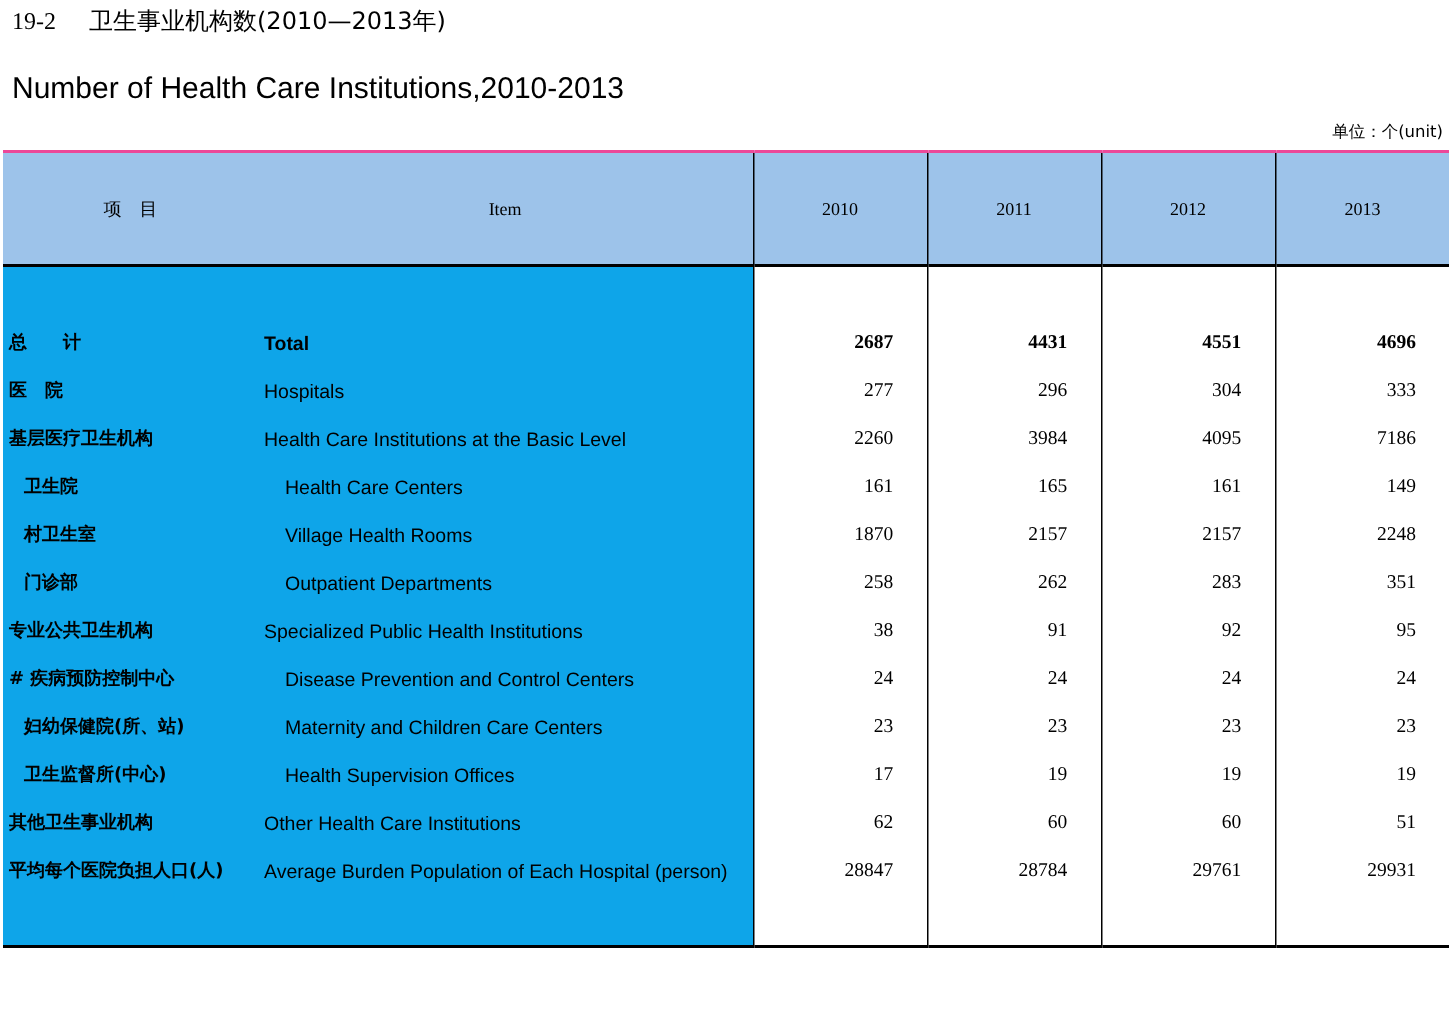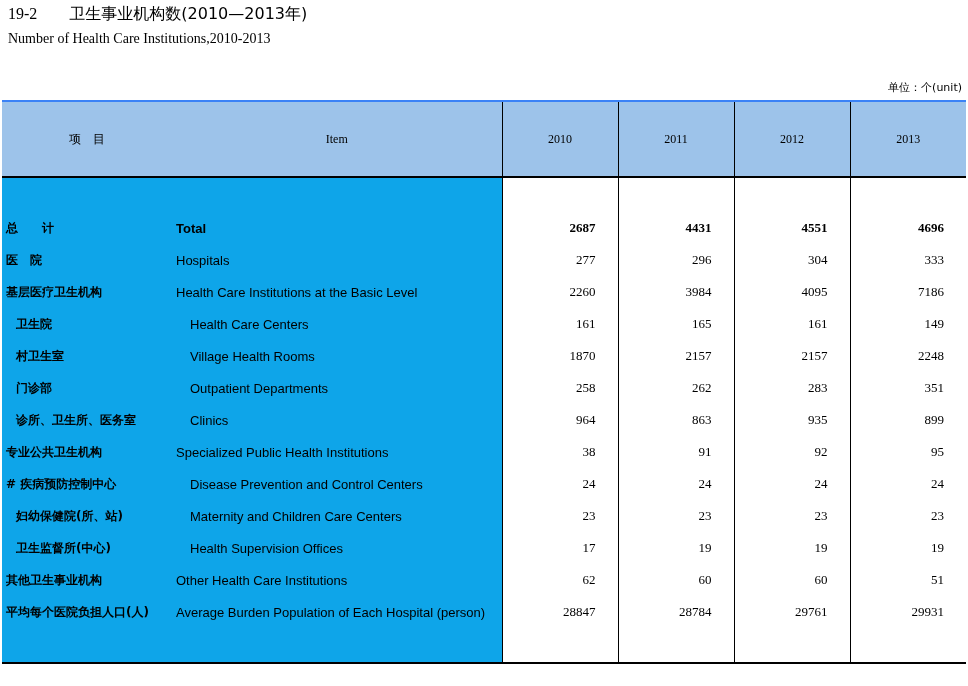--- a/index.html
+++ b/index.html
@@ -24,28 +24,28 @@
     position: absolute;
     left: 8px;
     top: 4px;
     font-size: 16px;
     font-family: "DejaVu Sans", sans-serif;
     letter-spacing: 0px;
     white-space: nowrap;
   }
   .title-cn .num {
     font-family: "Liberation Serif", serif;
-    margin-right: 32px;
+    margin-right: 22px;
   }
   .title-en {
     position: absolute;
     left: 8px;
-    top: 31px;
-    font-size: 14px;
-    font-family: Liberation Serif, serif;
+    top: 48px;
+    font-size: 20px;
+    font-family: Liberation Sans, sans-serif;
     white-space: nowrap;
   }
   .unit-line {
     position: absolute;
     right: 6px;
     top: 80px;
     font-size: 11px;
     font-family: "DejaVu Sans", sans-serif;
     white-space: nowrap;
   }
@@ -60,21 +60,21 @@
   }
   table.main td, table.main th {
     padding: 0;
     margin: 0;
     vertical-align: middle;
   }
   
   .hdr-row td {
     background: #9dc3ea;
     height: 74px;
-    border-top: 2px solid #3b82f6;
+    border-top: 2px solid #ec4899;
     border-bottom: 2px solid #000;
     text-align: center;
     font-size: 12px;
   }
   .hdr-item-cn {
     font-family: "DejaVu Sans", sans-serif;
     font-size: 13px;
     padding-left: 0;
   }
   .hdr-item-en {
@@ -231,28 +231,20 @@
 
       <tr class="data-row">
         <td class="body-cn ind1">门诊部</td>
         <td class="body-en en-ind1 yellow-right-edge">Outpatient Departments</td>
         <td class="body-val">258</td>
         <td class="body-val">262</td>
         <td class="body-val">283</td>
         <td class="body-val">351</td>
       </tr>
 
-      <tr class="data-row">
-        <td class="body-cn ind1">诊所、卫生所、医务室</td>
-        <td class="body-en en-ind1 yellow-right-edge">Clinics</td>
-        <td class="body-val">964</td>
-        <td class="body-val">863</td>
-        <td class="body-val">935</td>
-        <td class="body-val">899</td>
-      </tr>
 
       <tr class="data-row">
         <td class="body-cn">专业公共卫生机构</td>
         <td class="body-en yellow-right-edge">Specialized Public Health Institutions</td>
         <td class="body-val">38</td>
         <td class="body-val">91</td>
         <td class="body-val">92</td>
         <td class="body-val">95</td>
       </tr>
 

